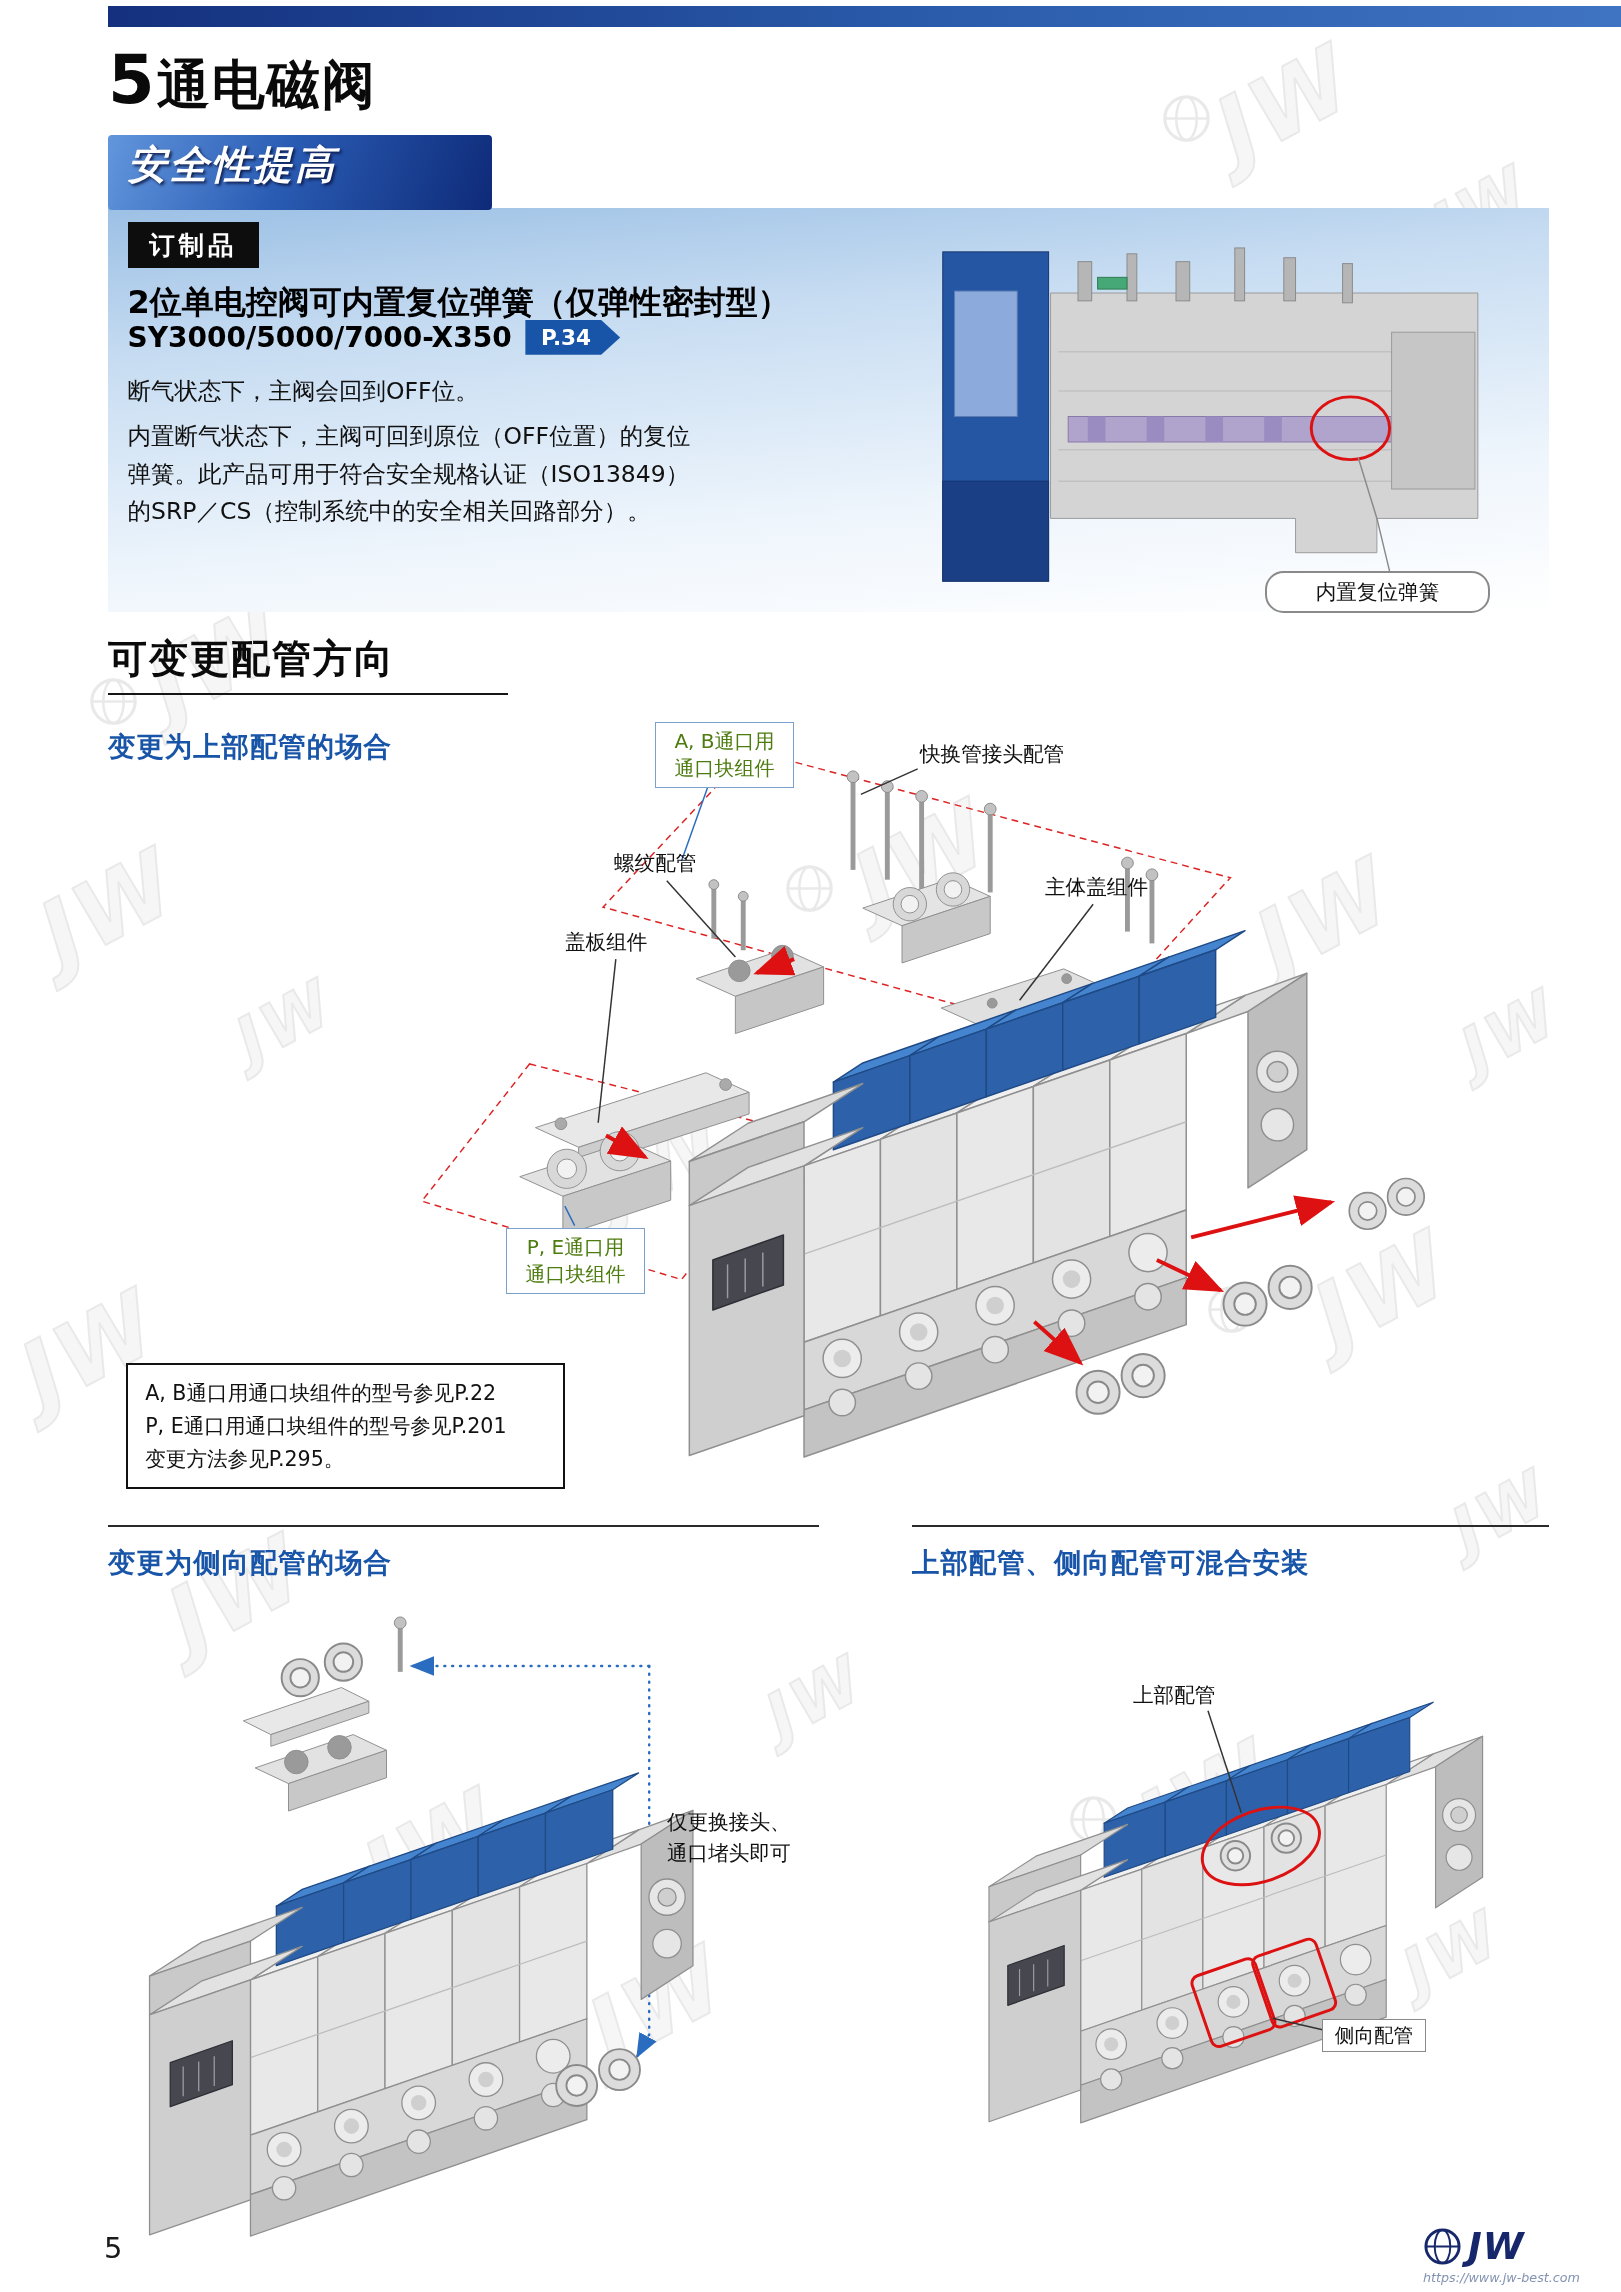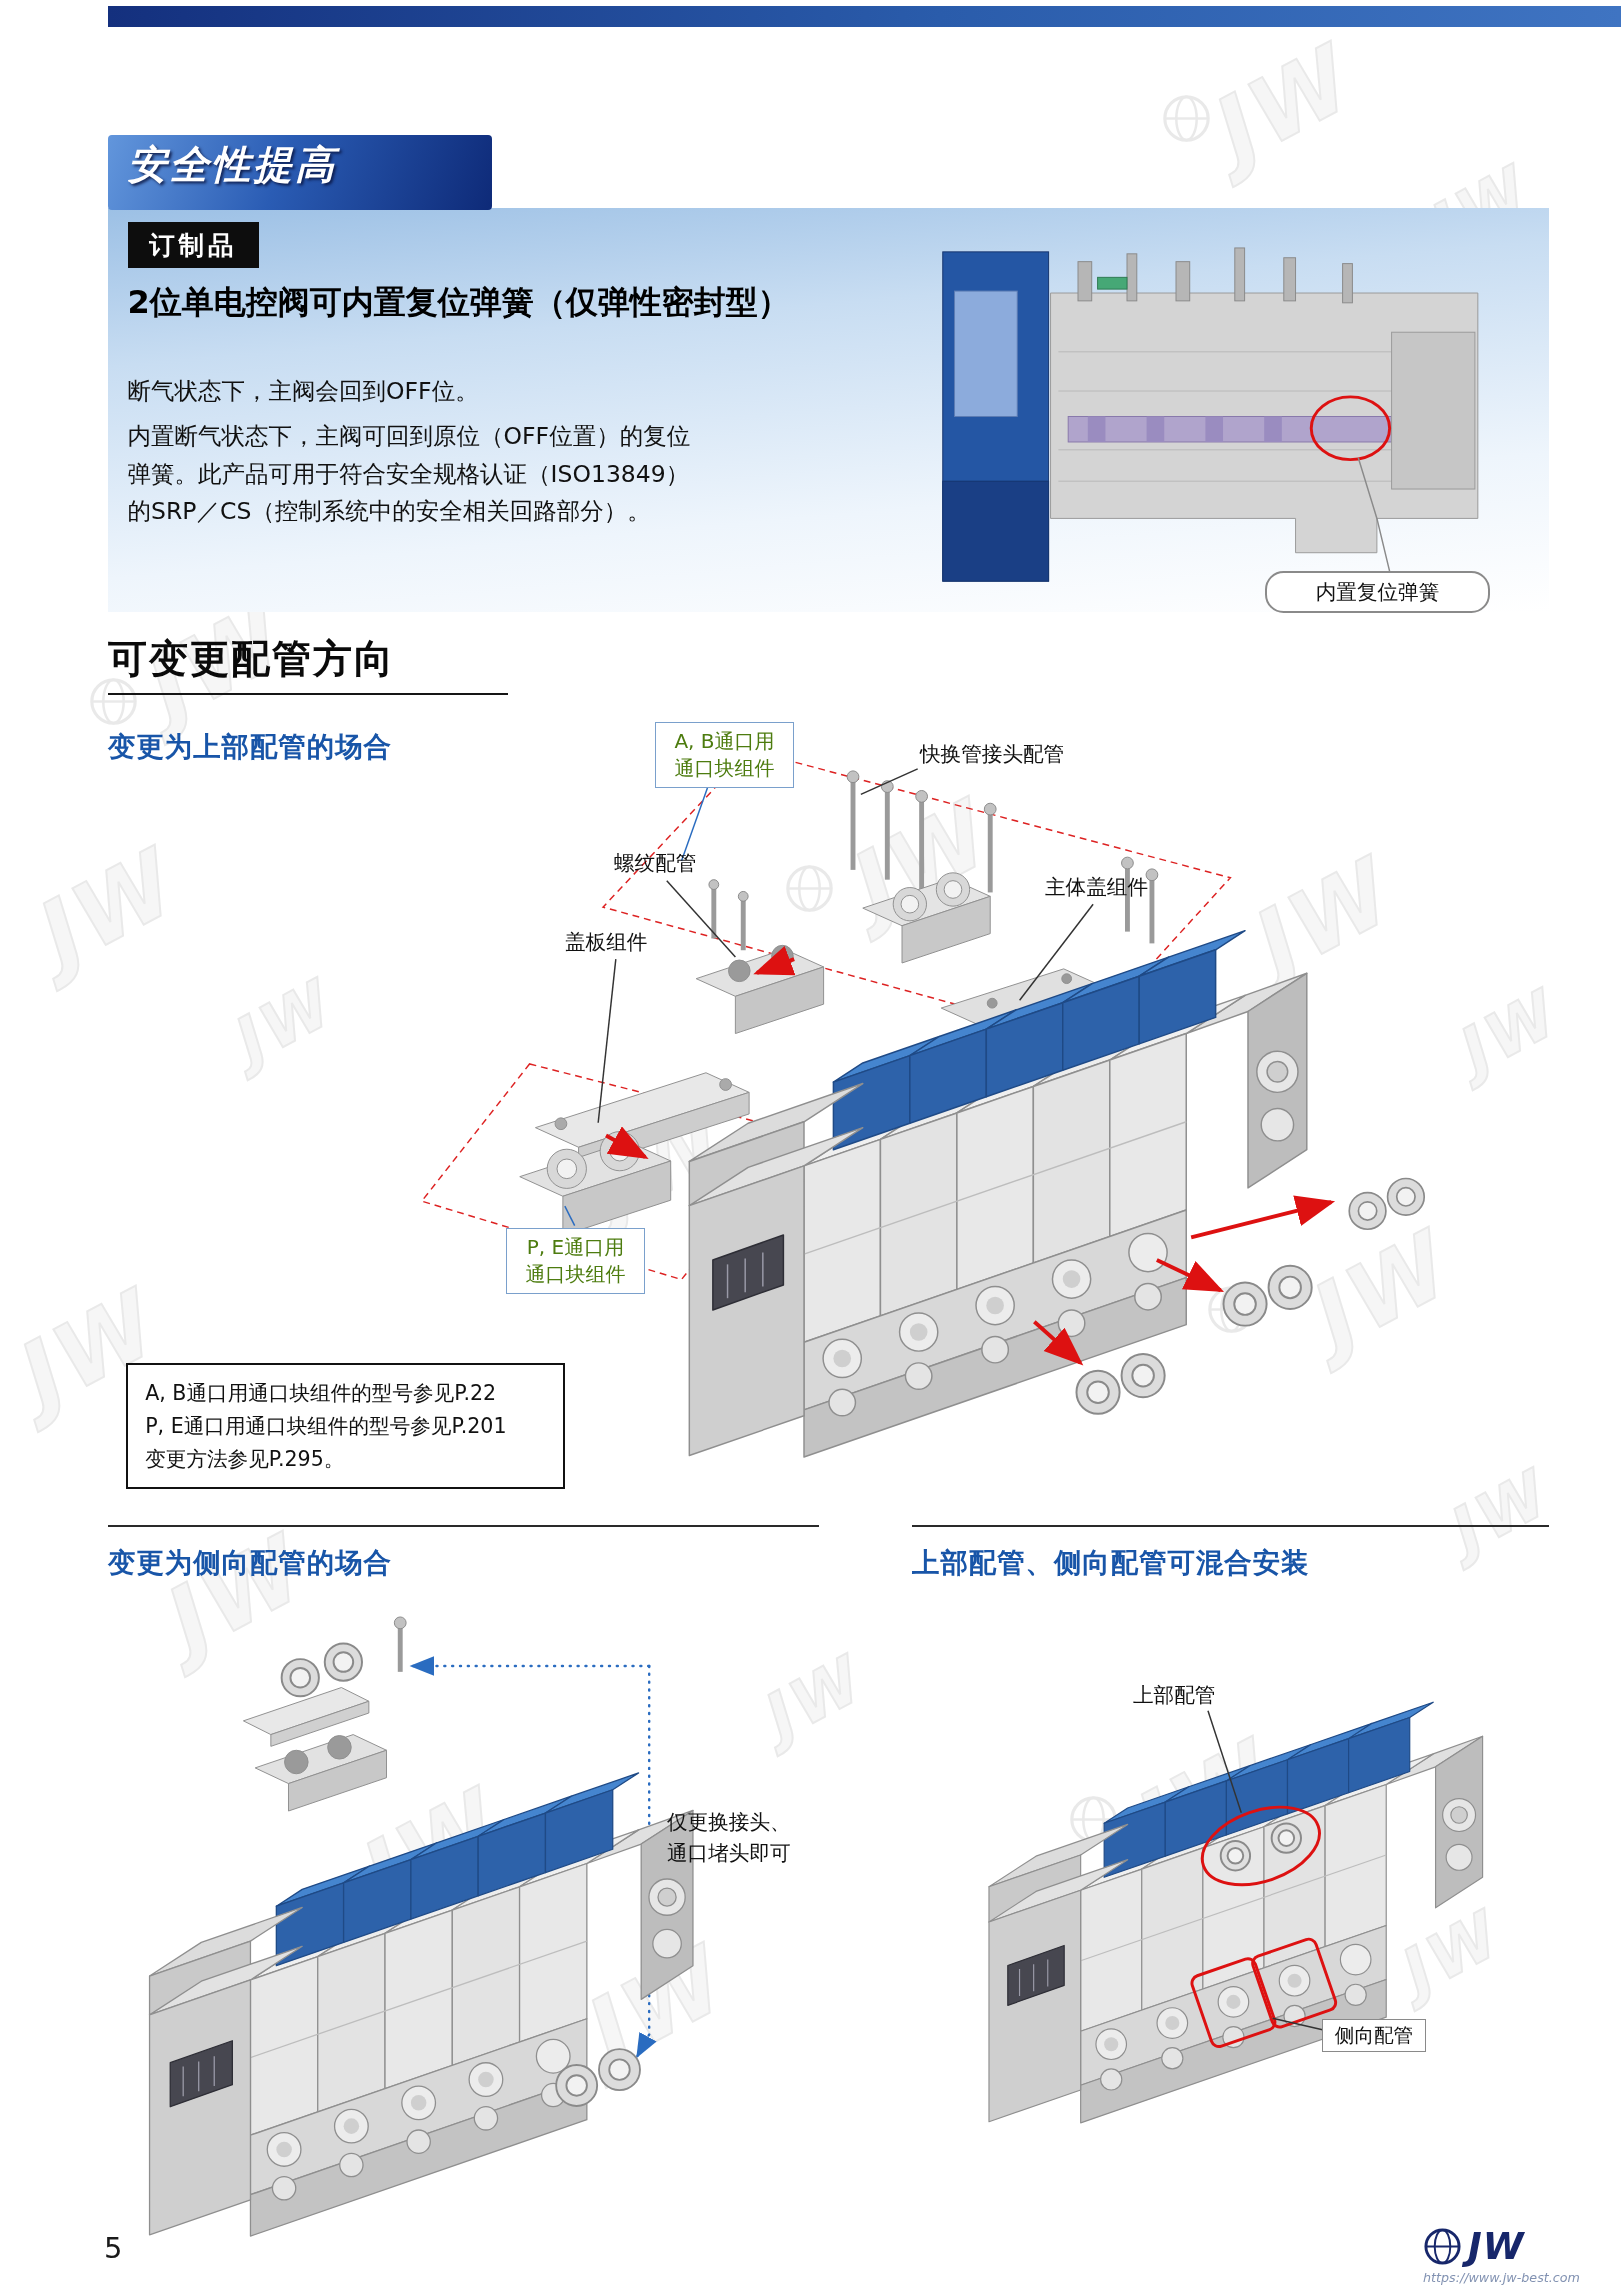--- a/index.html
+++ b/index.html
@@ -184,26 +184,31 @@
       <line x1="3" y1="20" x2="37" y2="20" stroke="#d8d8d8" stroke-width="2"></line>
     </svg>
   <svg class="wmg" style="left:1068px;top:1794px" width="51" height="51" viewBox="0 0 40 40">
       <circle cx="20" cy="20" r="17" fill="none" stroke="#d8d8d8" stroke-width="2.5"></circle>
       <ellipse cx="20" cy="20" rx="8" ry="17" fill="none" stroke="#d8d8d8" stroke-width="2"></ellipse>
       <line x1="3" y1="20" x2="37" y2="20" stroke="#d8d8d8" stroke-width="2"></line>
     </svg>
 
   <div class="top-bar"></div>
 
+  <h1 class="main-title"><span class="num">5</span><span class="txt">通电磁阀</span></h1>
 
   <div class="banner">安全性提高</div>
 
   <div class="panel">
     <div class="badge">订制品</div>
     <div class="heading">2位单电控阀可内置复位弹簧（仅弹性密封型）</div>
+    <div class="model-row">
+      <span class="model">SY3000/5000/7000-X350</span>
+      <span class="pref">P.34</span>
+    </div>
     <div class="lead">断气状态下，主阀会回到OFF位。</div>
     <div class="bodytext">内置断气状态下，主阀可回到原位（OFF位置）的复位弹簧。此产品可用于符合安全规格认证（ISO13849）的SRP／CS（控制系统中的安全相关回路部分）。</div>
 
     <svg style="position:absolute;left:823px;top:25.5px" width="588" height="365" viewBox="0 0 600 372">
       <rect x="12" y="18" width="108" height="336" fill="#2456a4" stroke="#16356e"></rect>
       <rect x="24" y="58" width="64" height="128" fill="#8cabdc" stroke="#5d7cb4"></rect>
       <rect x="12" y="252" width="108" height="102" fill="#1a3f85" stroke="#16356e"></rect>
       <polygon points="122,60 558,60 558,290 455,290 455,325 372,325 372,290 122,290" fill="#d4d4d4" stroke="#9a9a9a"></polygon>
       <g fill="#b6b6b6" stroke="#8a8a8a">
         <rect x="150" y="28" width="14" height="40"></rect>

